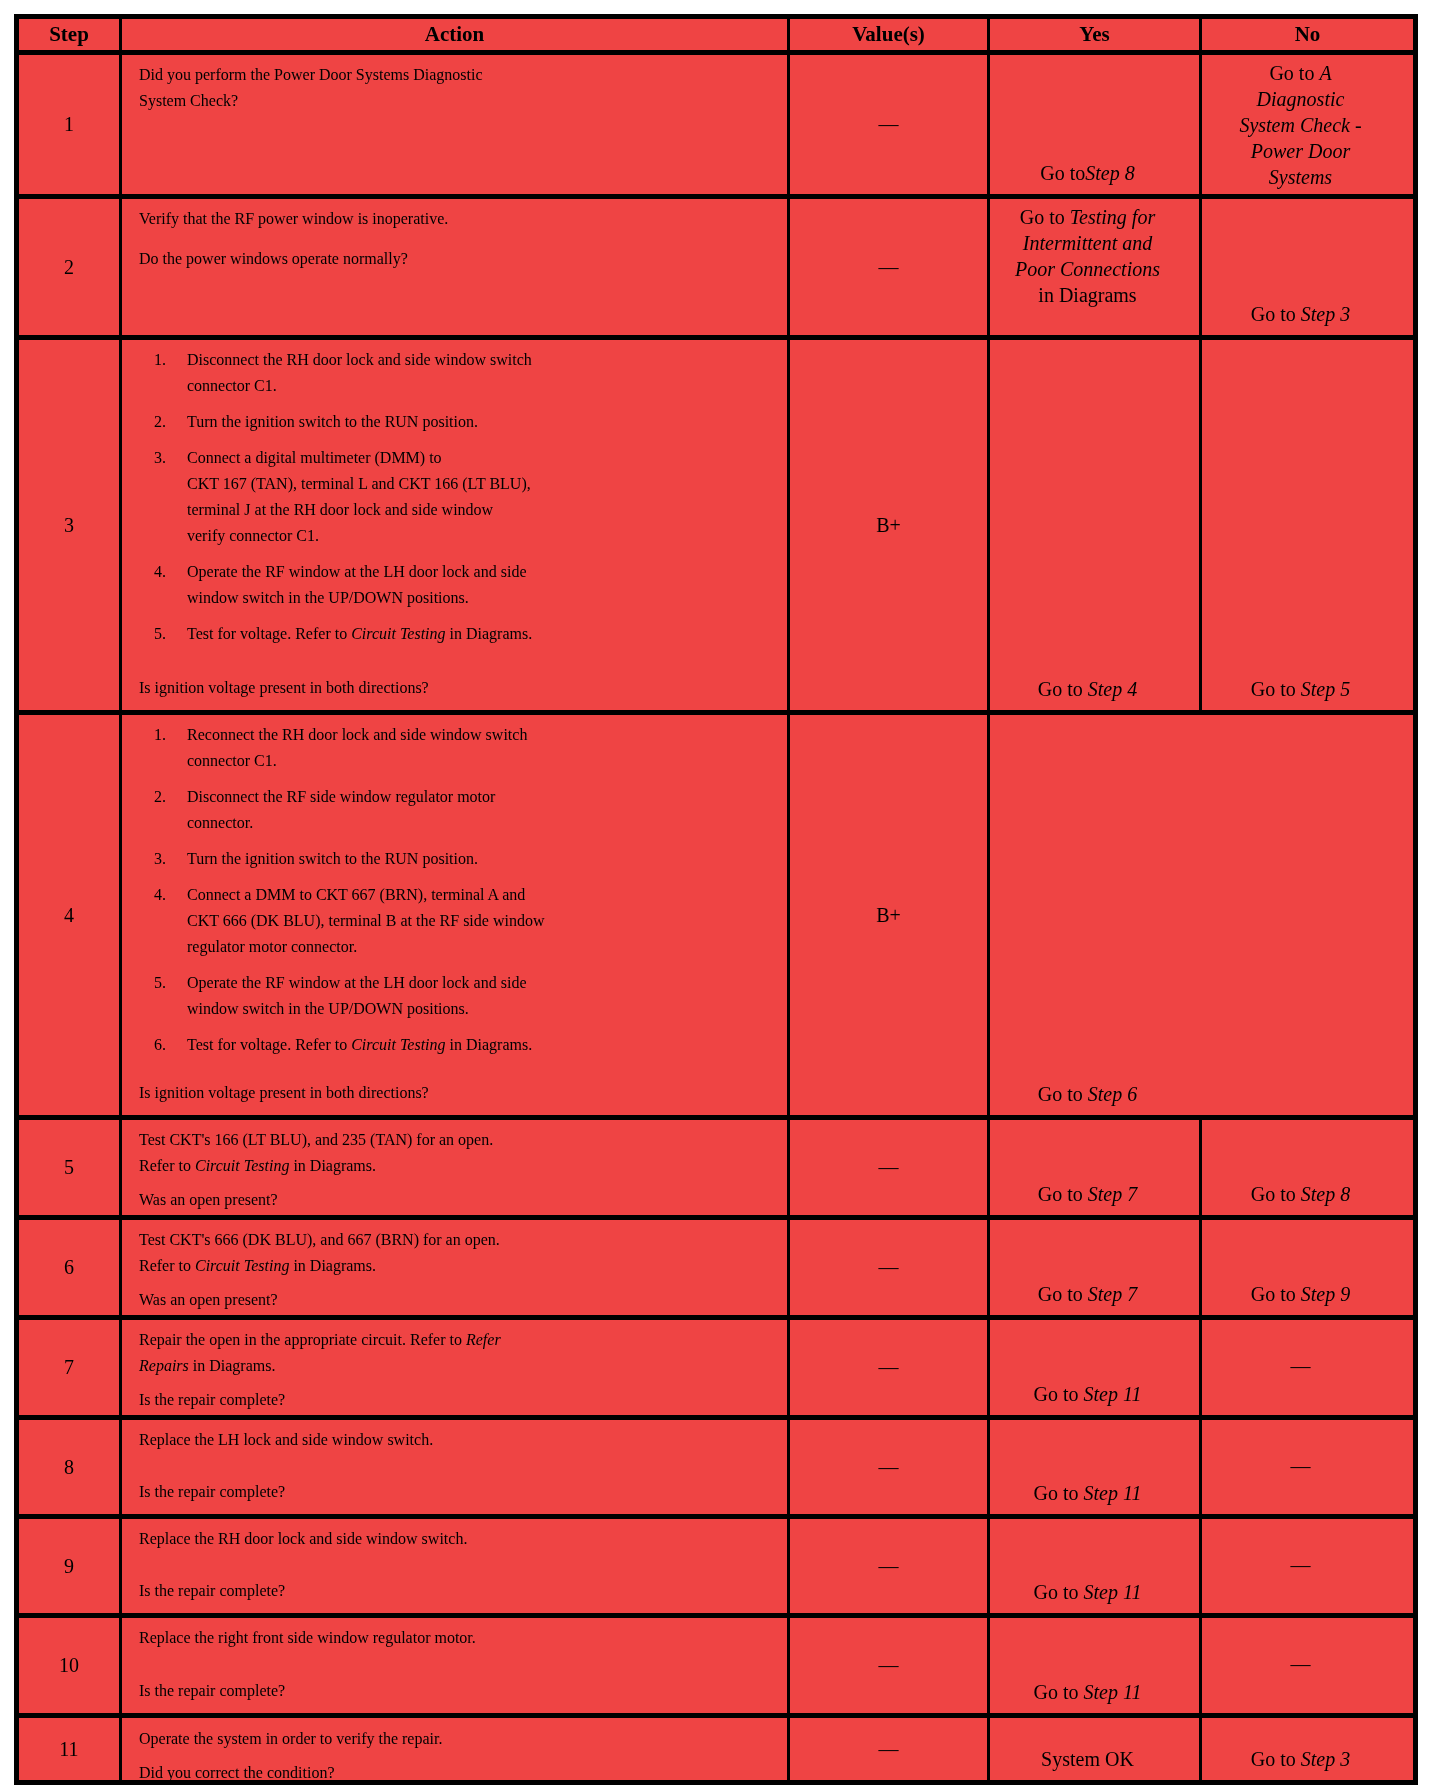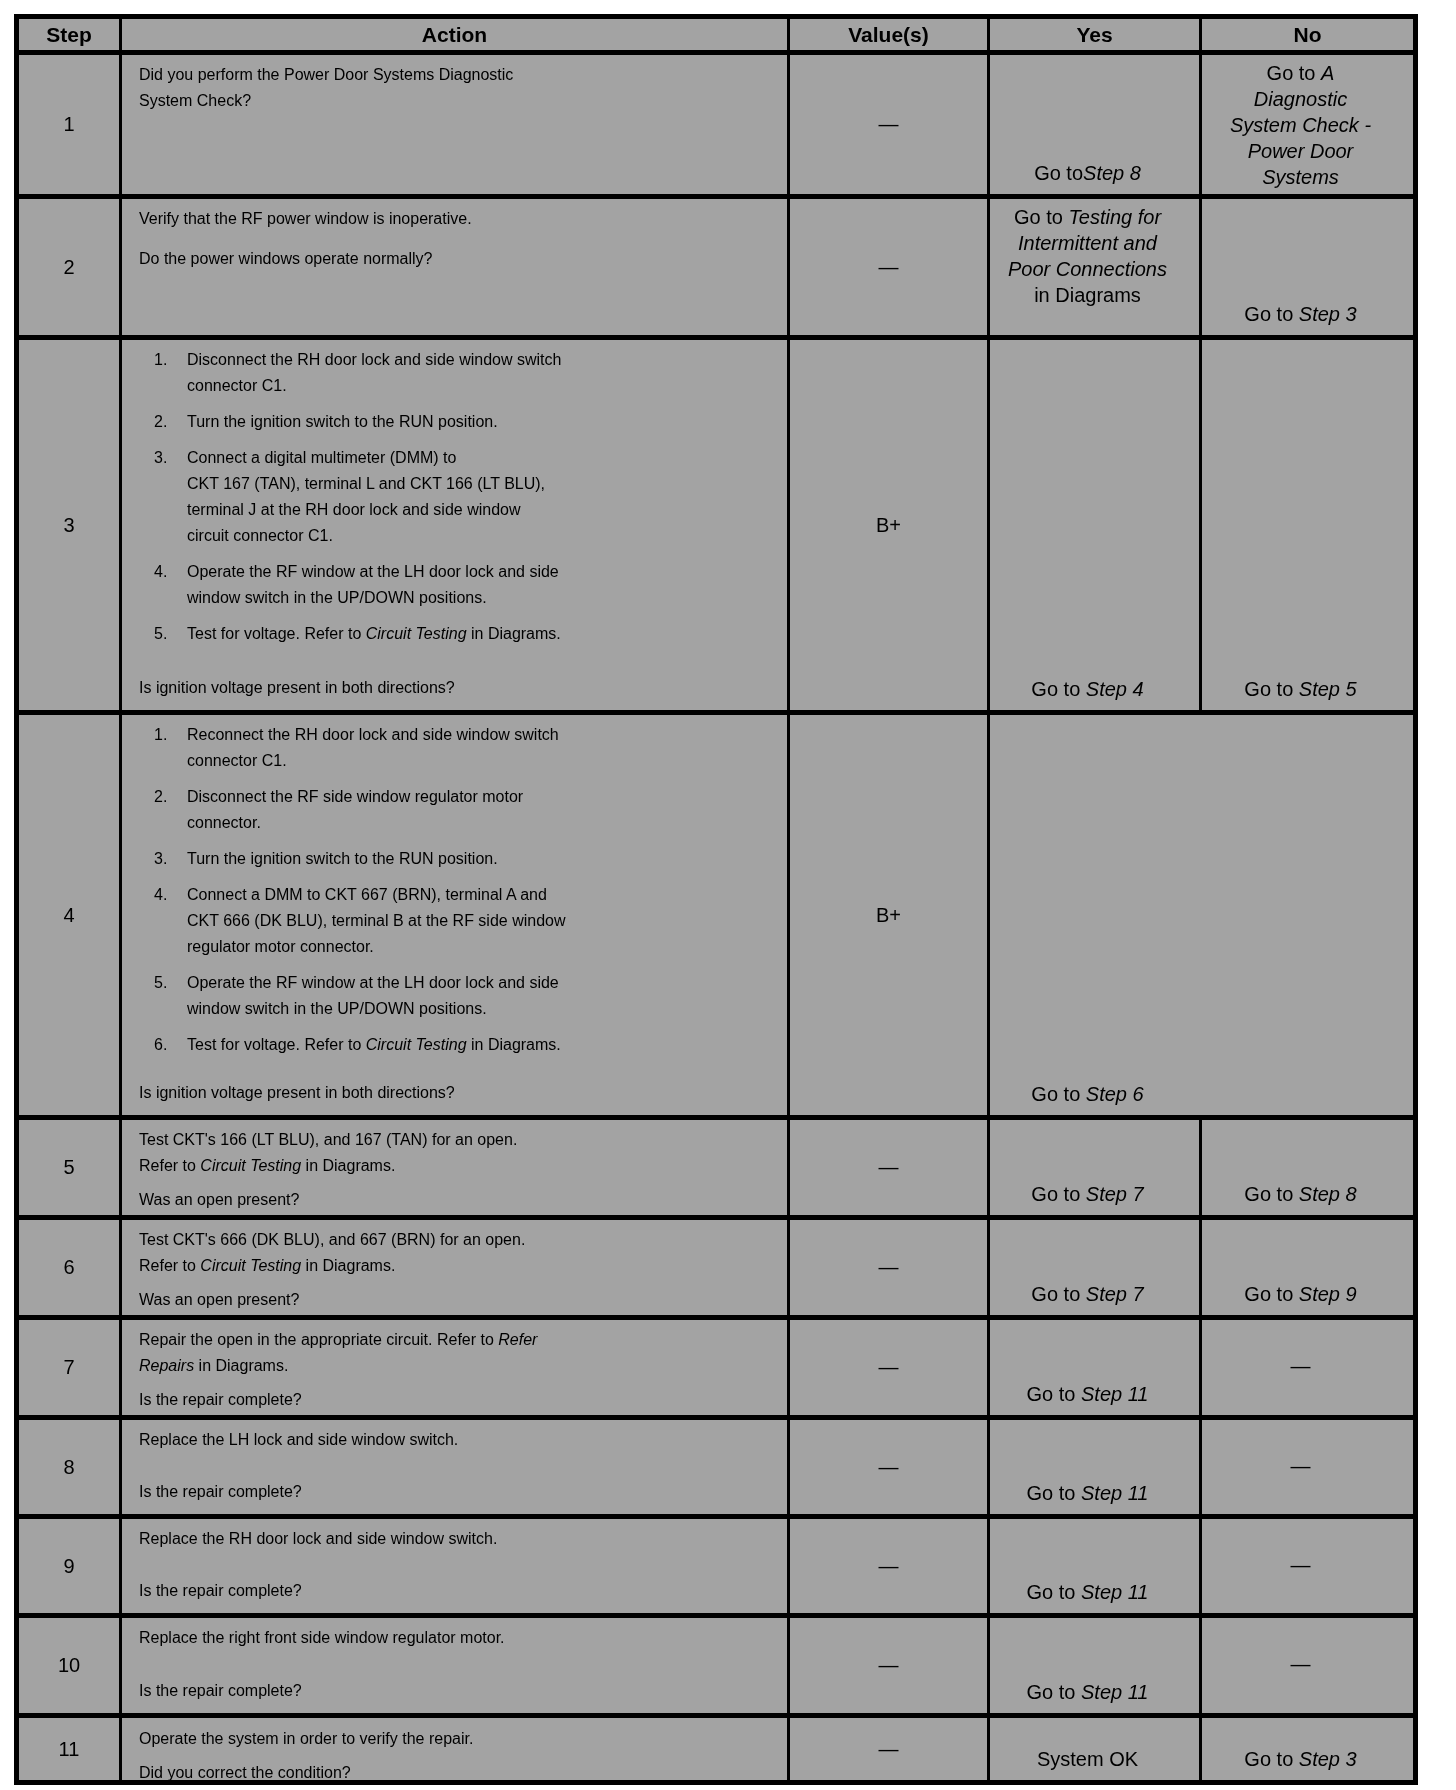--- a/index.html
+++ b/index.html
@@ -8,21 +8,22 @@
     width:1456px; height:1790px;
     font-family:"Liberation Sans", sans-serif;
     color:#000000;
     position:relative;
     overflow:hidden;
   }
   .tbl {
     position:absolute; left:14px; top:14px;
     width:1394px;
     border:5px solid #000000;
-    background:#a3a3a3;
+    background:#ef4444;
+    font-family:Liberation Serif, serif;
   }
   .hdr-row, .tbl-row {
     display:grid;
     grid-template-columns:100px 668px 200px 212px 214px;
   }
   .hdr-row { height:31px; }
   .tbl-row { border-top:5px solid #000000; }
   
   .tbl-row:nth-of-type(1)  { height:139px; }
   .tbl-row:nth-of-type(2)  { height:136px; }
@@ -126,21 +127,21 @@
             <div class="li">
               <span class="num">1.</span>
               <span class="li-text"><span>Disconnect the RH door lock and side window switch</span><br><span>connector C1.</span></span>
             </div>
             <div class="li">
               <span class="num">2.</span>
               <span class="li-text"><span>Turn the ignition switch to the RUN position.</span></span>
             </div>
             <div class="li">
               <span class="num">3.</span>
-              <span class="li-text"><span>Connect a digital multimeter (DMM) to</span><br><span>CKT 167 (TAN), terminal L and CKT 166 (LT BLU),</span><br><span>terminal J at the RH door lock and side window</span><br><span>circuit connector C1.</span></span>
+              <span class="li-text"><span>Connect a digital multimeter (DMM) to</span><br><span>CKT 167 (TAN), terminal L and CKT 166 (LT BLU),</span><br><span>terminal J at the RH door lock and side window</span><br><span>verify connector C1.</span></span>
             </div>
             <div class="li">
               <span class="num">4.</span>
               <span class="li-text"><span>Operate the RF window at the LH door lock and side</span><br><span>window switch in the UP/DOWN positions.</span></span>
             </div>
             <div class="li">
               <span class="num">5.</span>
               <span class="li-text"><span>Test for voltage. Refer to </span><i>Circuit Testing</i><span> in Diagrams.</span></span>
             </div>
           </div>
@@ -187,21 +188,21 @@
         </div>
         <div class="cell c-value">B+</div>
         <div class="cell c-side v-bottom">
           <div><span>Go to </span><i>Step 6</i></div>
         </div>
       </div>
       <div class="tbl-row">
         <div class="cell c-step">5</div>
         <div class="cell c-action has-q">
           <div class="blocks">
-            <div class="para"><span>Test CKT's 166 (LT BLU), and 167 (TAN) for an open.</span><br><span>Refer to </span><i>Circuit Testing</i><span> in Diagrams.</span></div>
+            <div class="para"><span>Test CKT's 166 (LT BLU), and 235 (TAN) for an open.</span><br><span>Refer to </span><i>Circuit Testing</i><span> in Diagrams.</span></div>
           </div>
           <div class="question"><span>Was an open present?</span></div>
         </div>
         <div class="cell c-value">—</div>
         <div class="cell c-side v-bottom">
           <div><span>Go to </span><i>Step 7</i></div>
         </div>
         <div class="cell c-side v-bottom">
           <div><span>Go to </span><i>Step 8</i></div>
         </div>

